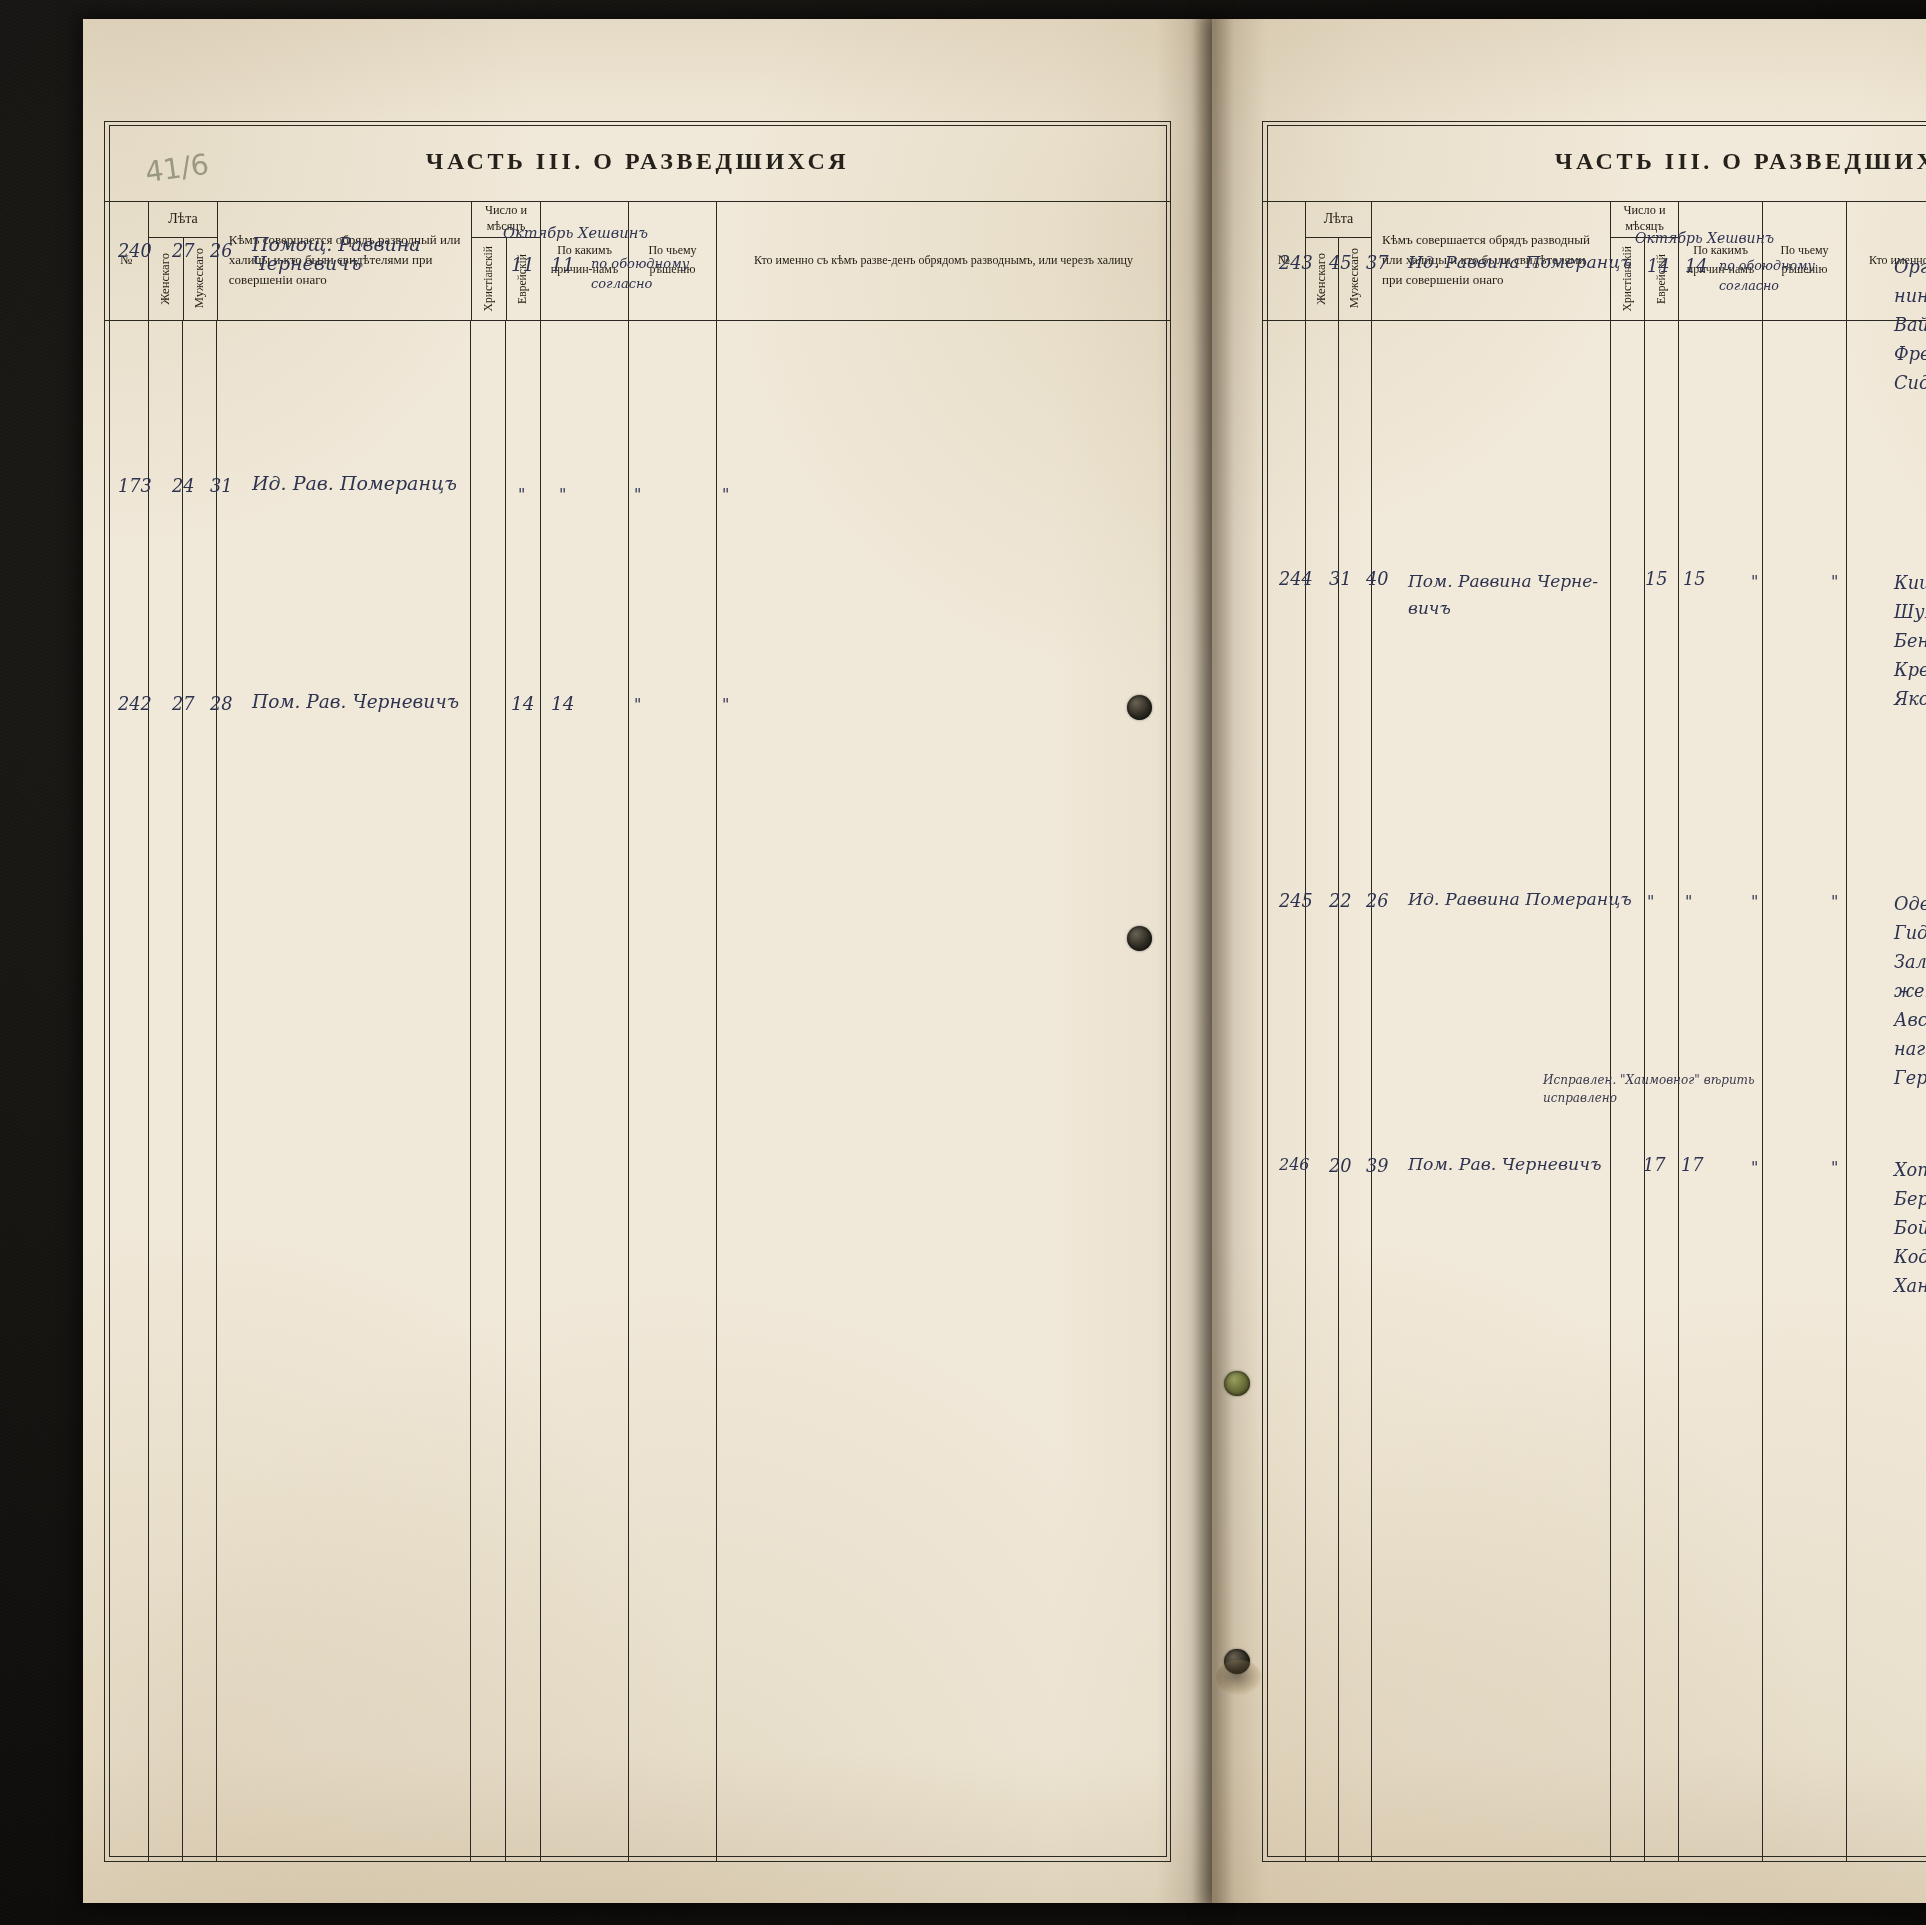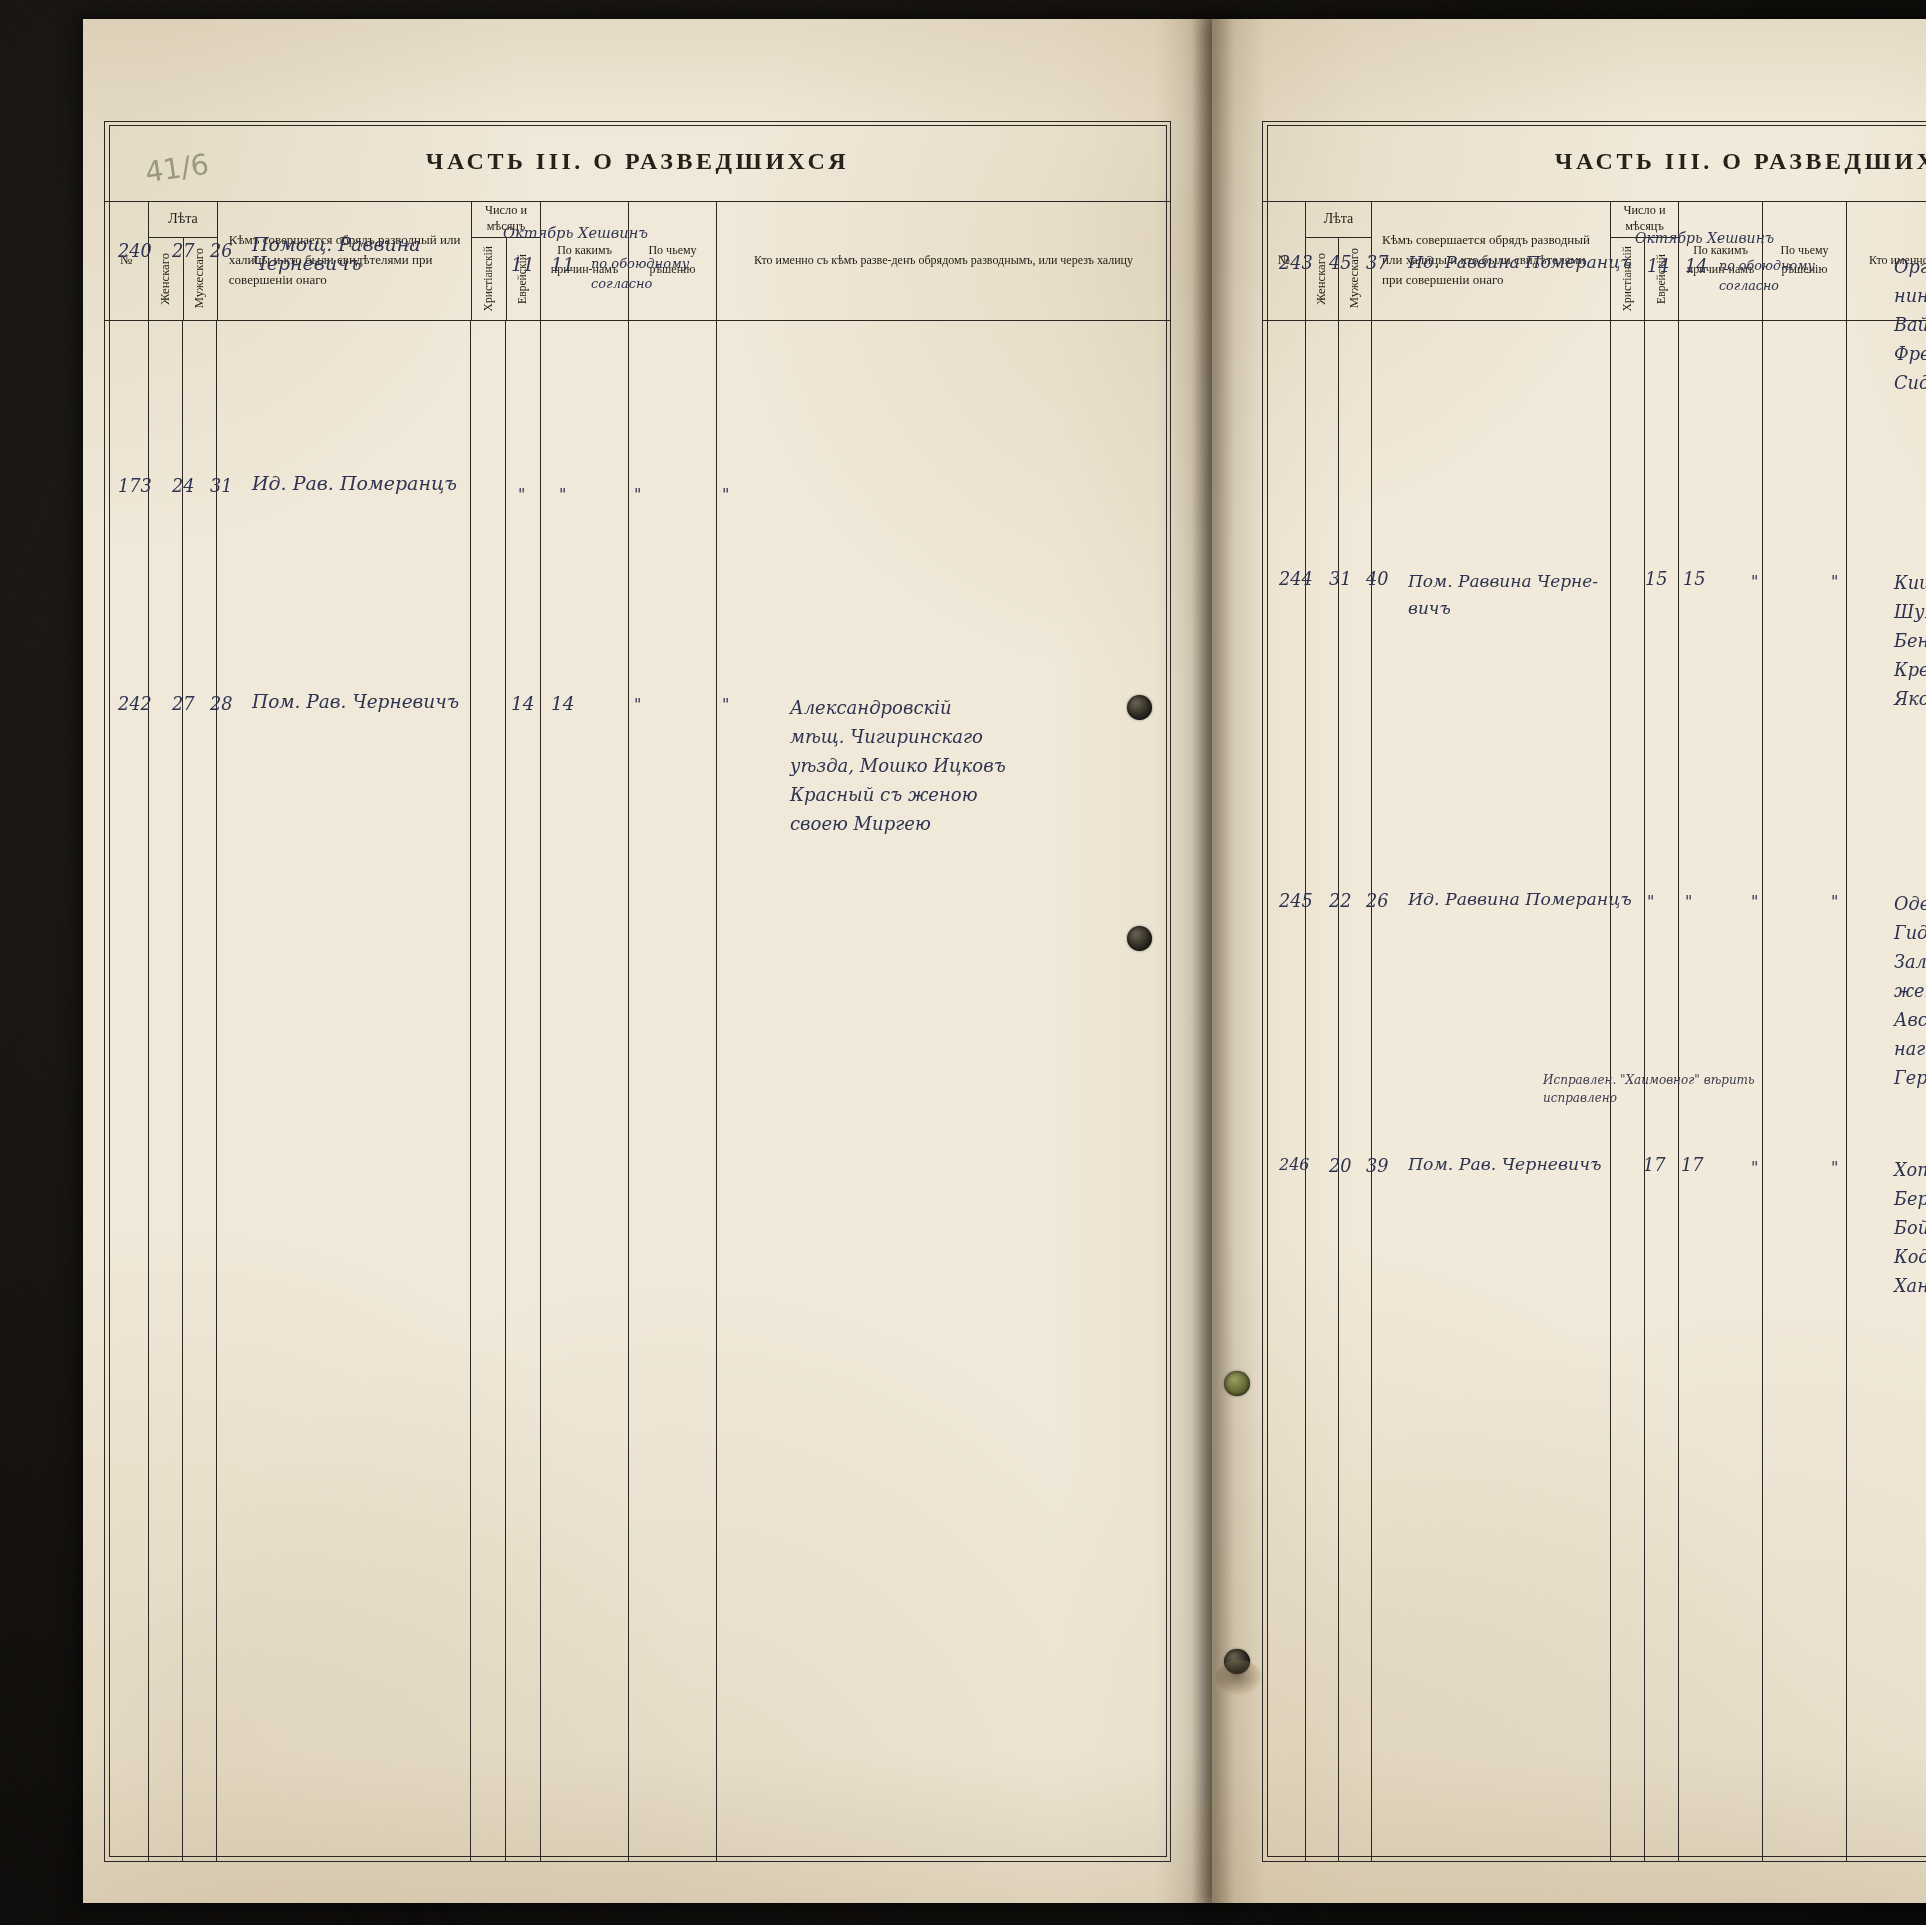--- a/index.html
+++ b/index.html
@@ -318,25 +318,20 @@
       <div class="hw" style="left:639px; top:468px; font-size:16px">"</div>
 
       <div class="hw" style="left:35px;  top:676px; font-size:17.7px">242</div>
       <div class="hw" style="left:89px; top:676px; font-size:17.7px">27</div>
       <div class="hw" style="left:127px; top:676px; font-size:17.7px">28</div>
       <div class="hw" style="left:169px; top:673px; font-size:18.5px">Пом. Рав. Черневичъ</div>
       <div class="hw" style="left:428px; top:675px; font-size:18.5px">14</div>
       <div class="hw" style="left:468px; top:675px; font-size:18.5px">14</div>
       <div class="hw" style="left:551px; top:678px; font-size:16px">"</div>
       <div class="hw" style="left:639px; top:678px; font-size:16px">"</div>
-      <div class="hw" style="left:707px; top:674px; font-size:18px; line-height:1.62">Александровскій
-мѣщ. Чигиринскаго
-уѣзда, Мошко Ицковъ
-Красный съ женою
-своею Миргею</div>
 
       <div class="hole" style="left:1044px; top:676px;"></div>
       <div class="hole" style="left:1044px; top:907px;"></div>
     </div>
 
     <div class="leaf right">
       <div class="aging"></div>
 
       <div class="sheet right-sheet" style="left:50px; width:1009px;">
         <div class="title-band">

